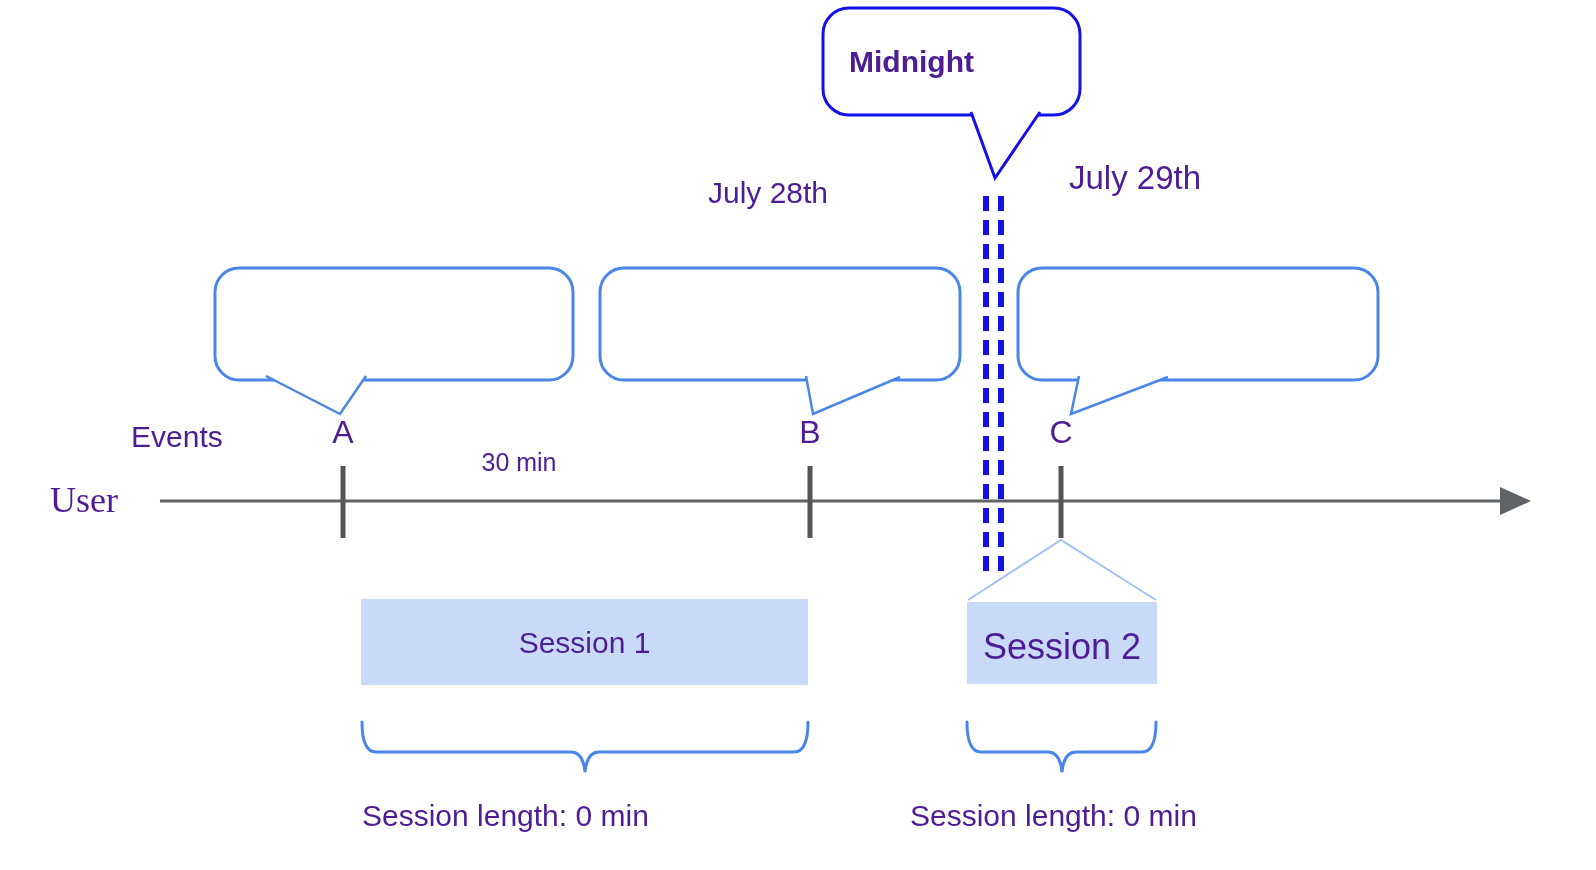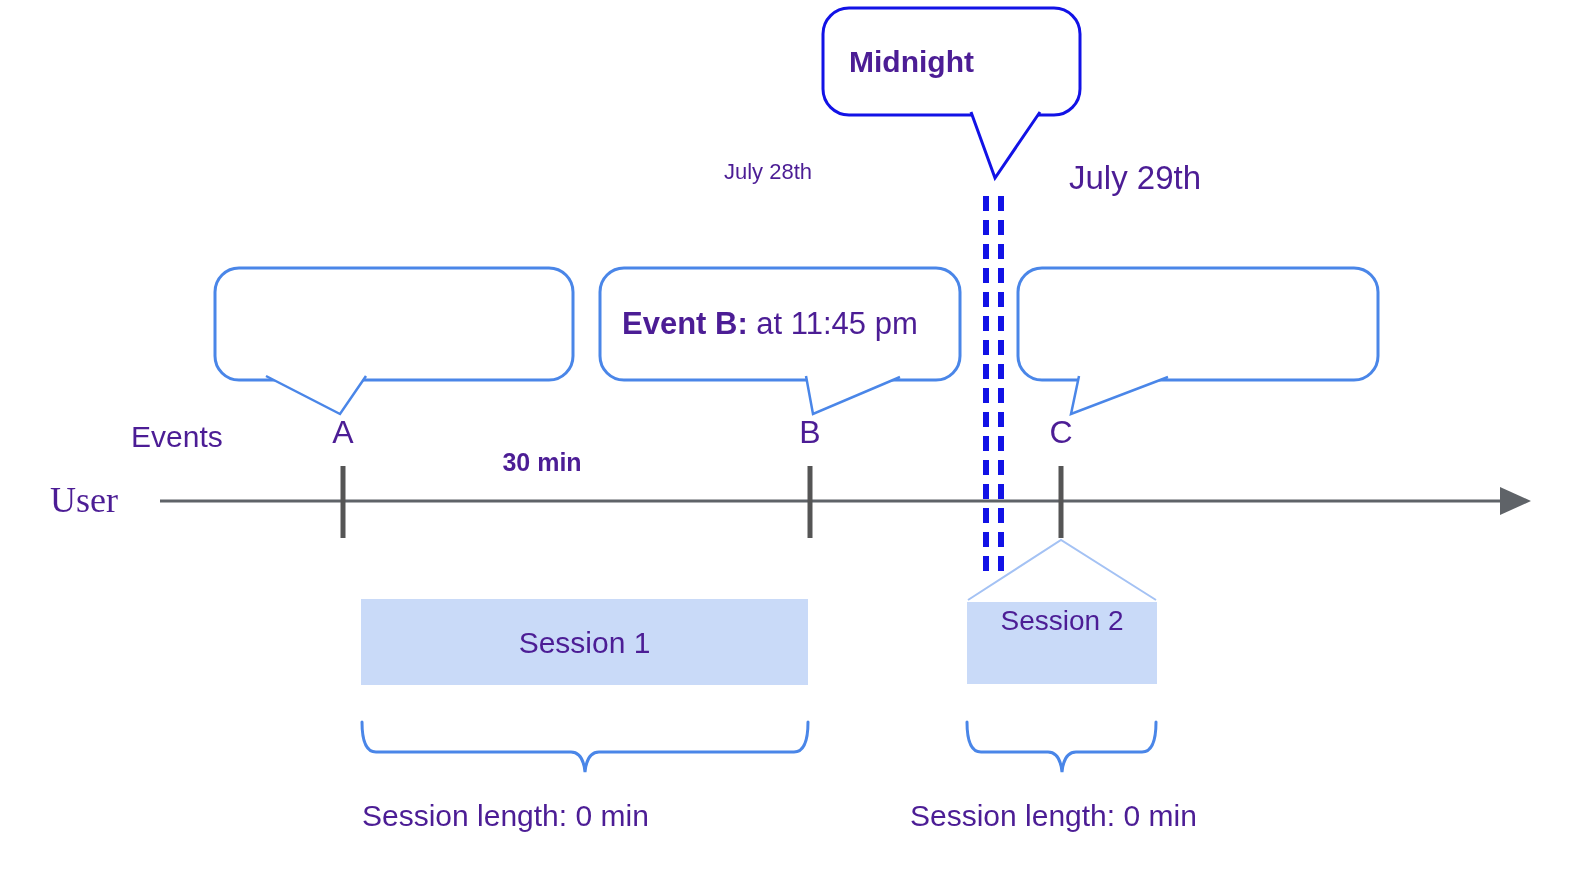--- a/index.html
+++ b/index.html
@@ -23,29 +23,29 @@
   .center-x { transform: translateX(-50%); }
   .vcenter { display: flex; align-items: center; }
   .hcenter { display: flex; align-items: center; justify-content: center; }
   .b { font-weight: bold; }
 
   .user-label    { left: 50px;  top: 481px; font-size: 36px; font-family: Liberation Serif, serif; }
   .events-label  { left: 131px; top: 420px; font-size: 30px; }
   .marker-a      { left: 343px;  top: 415px; font-size: 32px; }
   .marker-b      { left: 810px;  top: 415px; font-size: 32px; }
   .marker-c      { left: 1061px; top: 415px; font-size: 32px; }
-  .interval      { left: 542px; top: 449px; font-size: 25px; font-weight: bold; }
-  .date-left     { left: 768px;  top: 160px; font-size: 22px; }
+  .interval      { left: 519px; top: 449px; font-size: 25px; }
+  .date-left     { left: 768px;  top: 176px; font-size: 30px; }
   .date-right    { left: 1135px; top: 160px; font-size: 33px; }
   .midnight-text { left: 849px; top: 8px; height: 107px; font-size: 30px; font-weight: bold; }
   .login-text    { left: 241px;  top: 268px; height: 112px; font-size: 31px; }
   .eventb-text   { left: 622px;  top: 268px; height: 112px; font-size: 31px; }
   .logout-text   { left: 1043px; top: 268px; height: 112px; font-size: 31px; }
   .session1-text { left: 361px; top: 599px; width: 447px; height: 86px; font-size: 30px; }
-  .session2-text { left: 967px; top: 580px; width: 190px; height: 82px; font-size: 28px; }
+  .session2-text { left: 967px; top: 606px; width: 190px; height: 82px; font-size: 36px; }
   .length1       { left: 362px; top: 799px; font-size: 30px; }
   .length2       { left: 910px; top: 799px; font-size: 30px; }
 </style>
 </head>
 <body>
 
 <div class="stage">
 
   <svg class="layer-svg" viewBox="0 0 1596 870">
 
@@ -87,23 +87,20 @@
   <div class="txt marker-b center-x">B</div>
   <div class="txt marker-c center-x">C</div>
 
   <div class="txt interval center-x">30 min</div>
 
   <div class="txt date-left  center-x">July 28th</div>
   <div class="txt date-right center-x">July 29th</div>
 
   <div class="txt midnight-text vcenter">Midnight</div>
 
-  <div class="txt eventb-text vcenter">
-    <span><span class="b">Event B:</span><span> at 11:45 pm</span></span>
-  </div>
 
   <div class="txt session1-text hcenter">Session 1</div>
   <div class="txt session2-text hcenter">Session 2</div>
 
   <div class="txt length1">Session length: 0 min</div>
   <div class="txt length2">Session length: 0 min</div>
 
 </div>
 
 </body></html>

